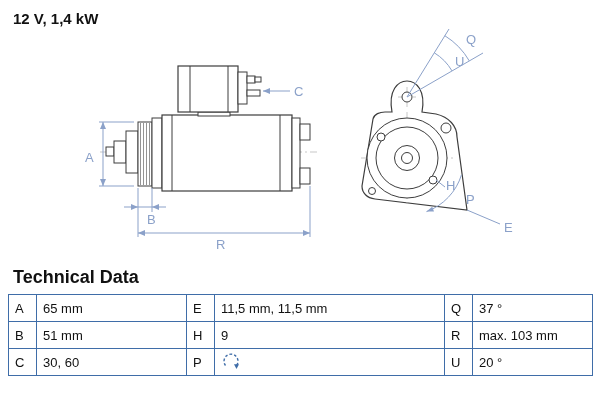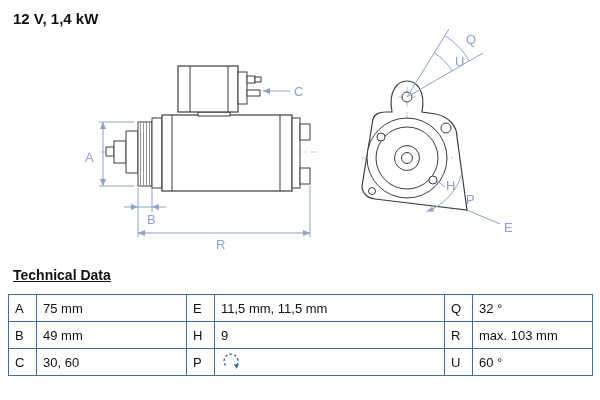--- a/index.html
+++ b/index.html
@@ -1,20 +1,20 @@
 <!DOCTYPE html>
 <html><head>
 <meta charset="utf-8">
 <style>
   html,body{margin:0;padding:0;background:#fff;}
   .page{position:relative;width:600px;height:400px;background:#fff;overflow:hidden;
         font-family:"Liberation Sans",sans-serif;color:#111;}
   .title{position:absolute;left:13px;top:10px;font-size:15px;font-weight:700;}
   svg.drawing{position:absolute;left:0;top:0;}
-  .tech-heading{position:absolute;left:13px;top:267px;font-size:14px;font-weight:700;text-decoration:underline;}
+  .tech-heading{position:absolute;left:13px;top:267px;font-size:18px;font-weight:700;}
   table.tech{position:absolute;left:8px;top:294px;border-collapse:collapse;table-layout:fixed;width:584px;}
   table.tech td{border:1px solid #3f6da8;height:26px;font-size:13px;padding:0 6px;
                 vertical-align:middle;background:#fff;white-space:nowrap;overflow:hidden;}
   td.k{padding-left:8px;}
   .roticon{display:block;}
   
   .pl{fill:#fff;stroke:#3d3d3d;stroke-width:1.2;}
   .pl2{fill:#fff;stroke:#3d3d3d;stroke-width:1;}
   .ln{stroke:#3d3d3d;stroke-width:1;fill:none;}
   .hatch{stroke:#666;stroke-width:0.7;}
@@ -135,43 +135,43 @@
       <col style="width:28px">
         <col style="width:150px">
       <col style="width:28px">
         <col style="width:230px">
       <col style="width:28px">
         <col style="width:120px">
     </colgroup>
     <tbody>
         <tr>
       <td class="k">A</td>
-      <td class="v">75 mm</td>
+      <td class="v">65 mm</td>
       <td class="k">E</td>
       <td class="v">11,5 mm, 11,5 mm</td>
       <td class="k">Q</td>
-      <td class="v">32 °</td>
+      <td class="v">37 °</td>
     </tr>
     <tr>
       <td class="k">B</td>
-      <td class="v">49 mm</td>
+      <td class="v">51 mm</td>
       <td class="k">H</td>
       <td class="v">9</td>
       <td class="k">R</td>
       <td class="v">max. 103 mm</td>
     </tr>
     <tr>
       <td class="k">C</td>
       <td class="v">30, 60</td>
       <td class="k">P</td>
       <td class="v">
         <svg class="roticon" width="20" height="20" viewBox="0 0 20 20">
           <path d="M 4.5,13.5 A 7,7 0 1 1 15.5,13.5" fill="none" stroke="#3f6da8" stroke-width="1.4" stroke-dasharray="2.6 2"></path>
           <polygon points="15.5,17 13,12.3 18,12.3" fill="#3f6da8"></polygon>
         </svg>
       </td>
       <td class="k">U</td>
-      <td class="v">60 °</td>
+      <td class="v">20 °</td>
     </tr>
   </tbody>
     </table>
 
 </div>
 
 </body></html>

